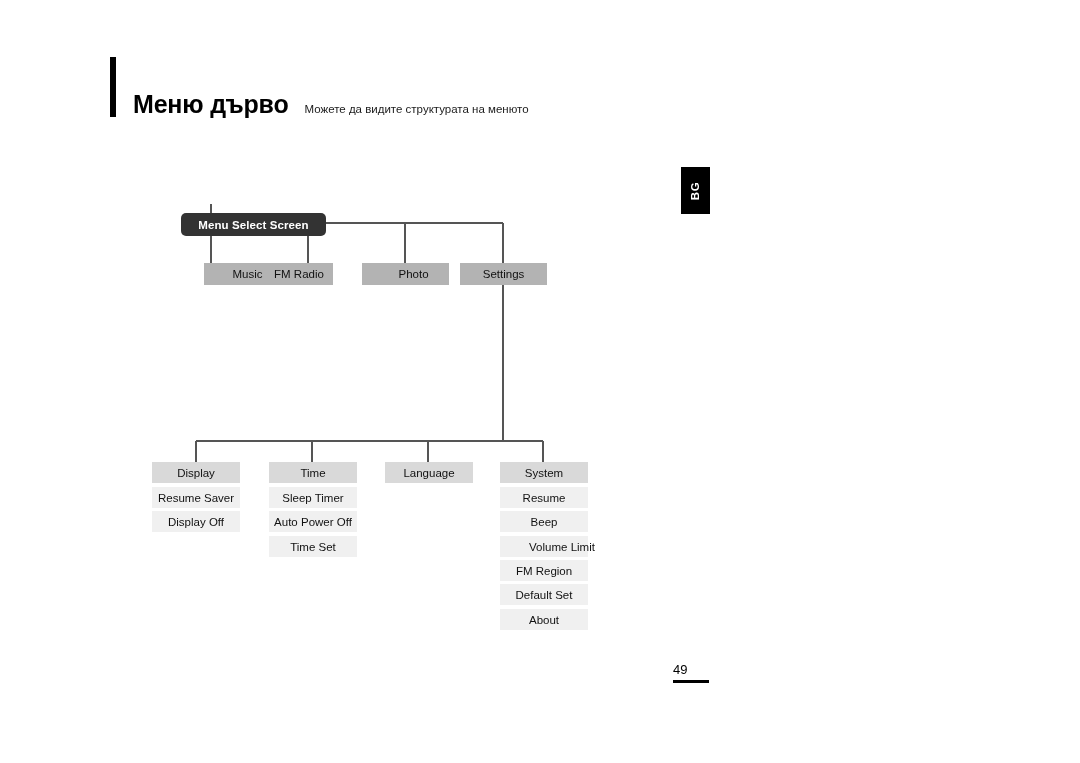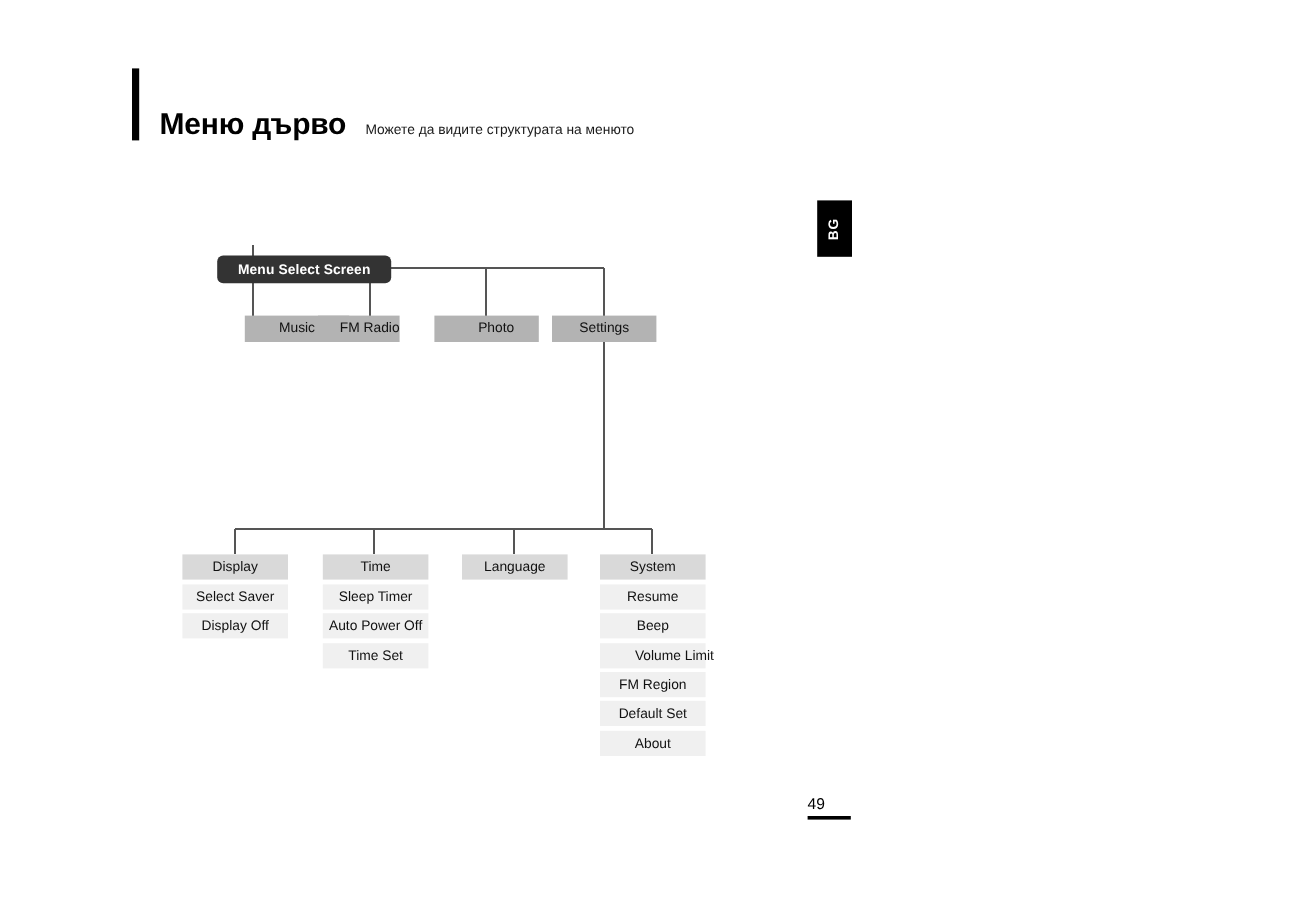--- a/index.html
+++ b/index.html
@@ -192,35 +192,35 @@
     </g>
   </svg>
 
   <div class="node node-root" style="left:181px; top:181px; width:145px; height:23px;">
     <span>Menu Select Screen</span>
   </div>
 
   <div class="node node-l1" style="left:168px; top:263px; width:87px; height:22px;margin-left:36px;">
     <span>Music</span>
   </div>
-  <div class="node node-l1" style="left:265px; top:263px; width:68px; height:22px;justify-content:flex-end;">
+  <div class="node node-l1" style="left:265px; top:263px; width:68px; height:22px;">
     <span>FM Radio</span>
   </div>
   <div class="node node-l1" style="left:362px; top:263px; width:87px; height:22px;padding-left:16px;">
     <span>Photo</span>
   </div>
   <div class="node node-l1" style="left:460px; top:263px; width:87px; height:22px;">
     <span>Settings</span>
   </div>
 
   <div class="node node-head" style="left:152px; top:462px; width:88px; height:21px;text-align:right;">
     <span>Display</span>
   </div>
   <div class="node node-item" style="left:152px; top:487px; width:88px; height:21px;">
-    <span>Select Saver</span>
+    <span>Resume Saver</span>
   </div>
   <div class="node node-item" style="left:152px; top:511px; width:88px; height:21px;">
     <span>Display Off</span>
   </div>
 
   <div class="node node-head" style="left:269px; top:462px; width:88px; height:21px;">
     <span>Time</span>
   </div>
   <div class="node node-item" style="left:269px; top:487px; width:88px; height:21px;">
     <span>Sleep Timer</span>

